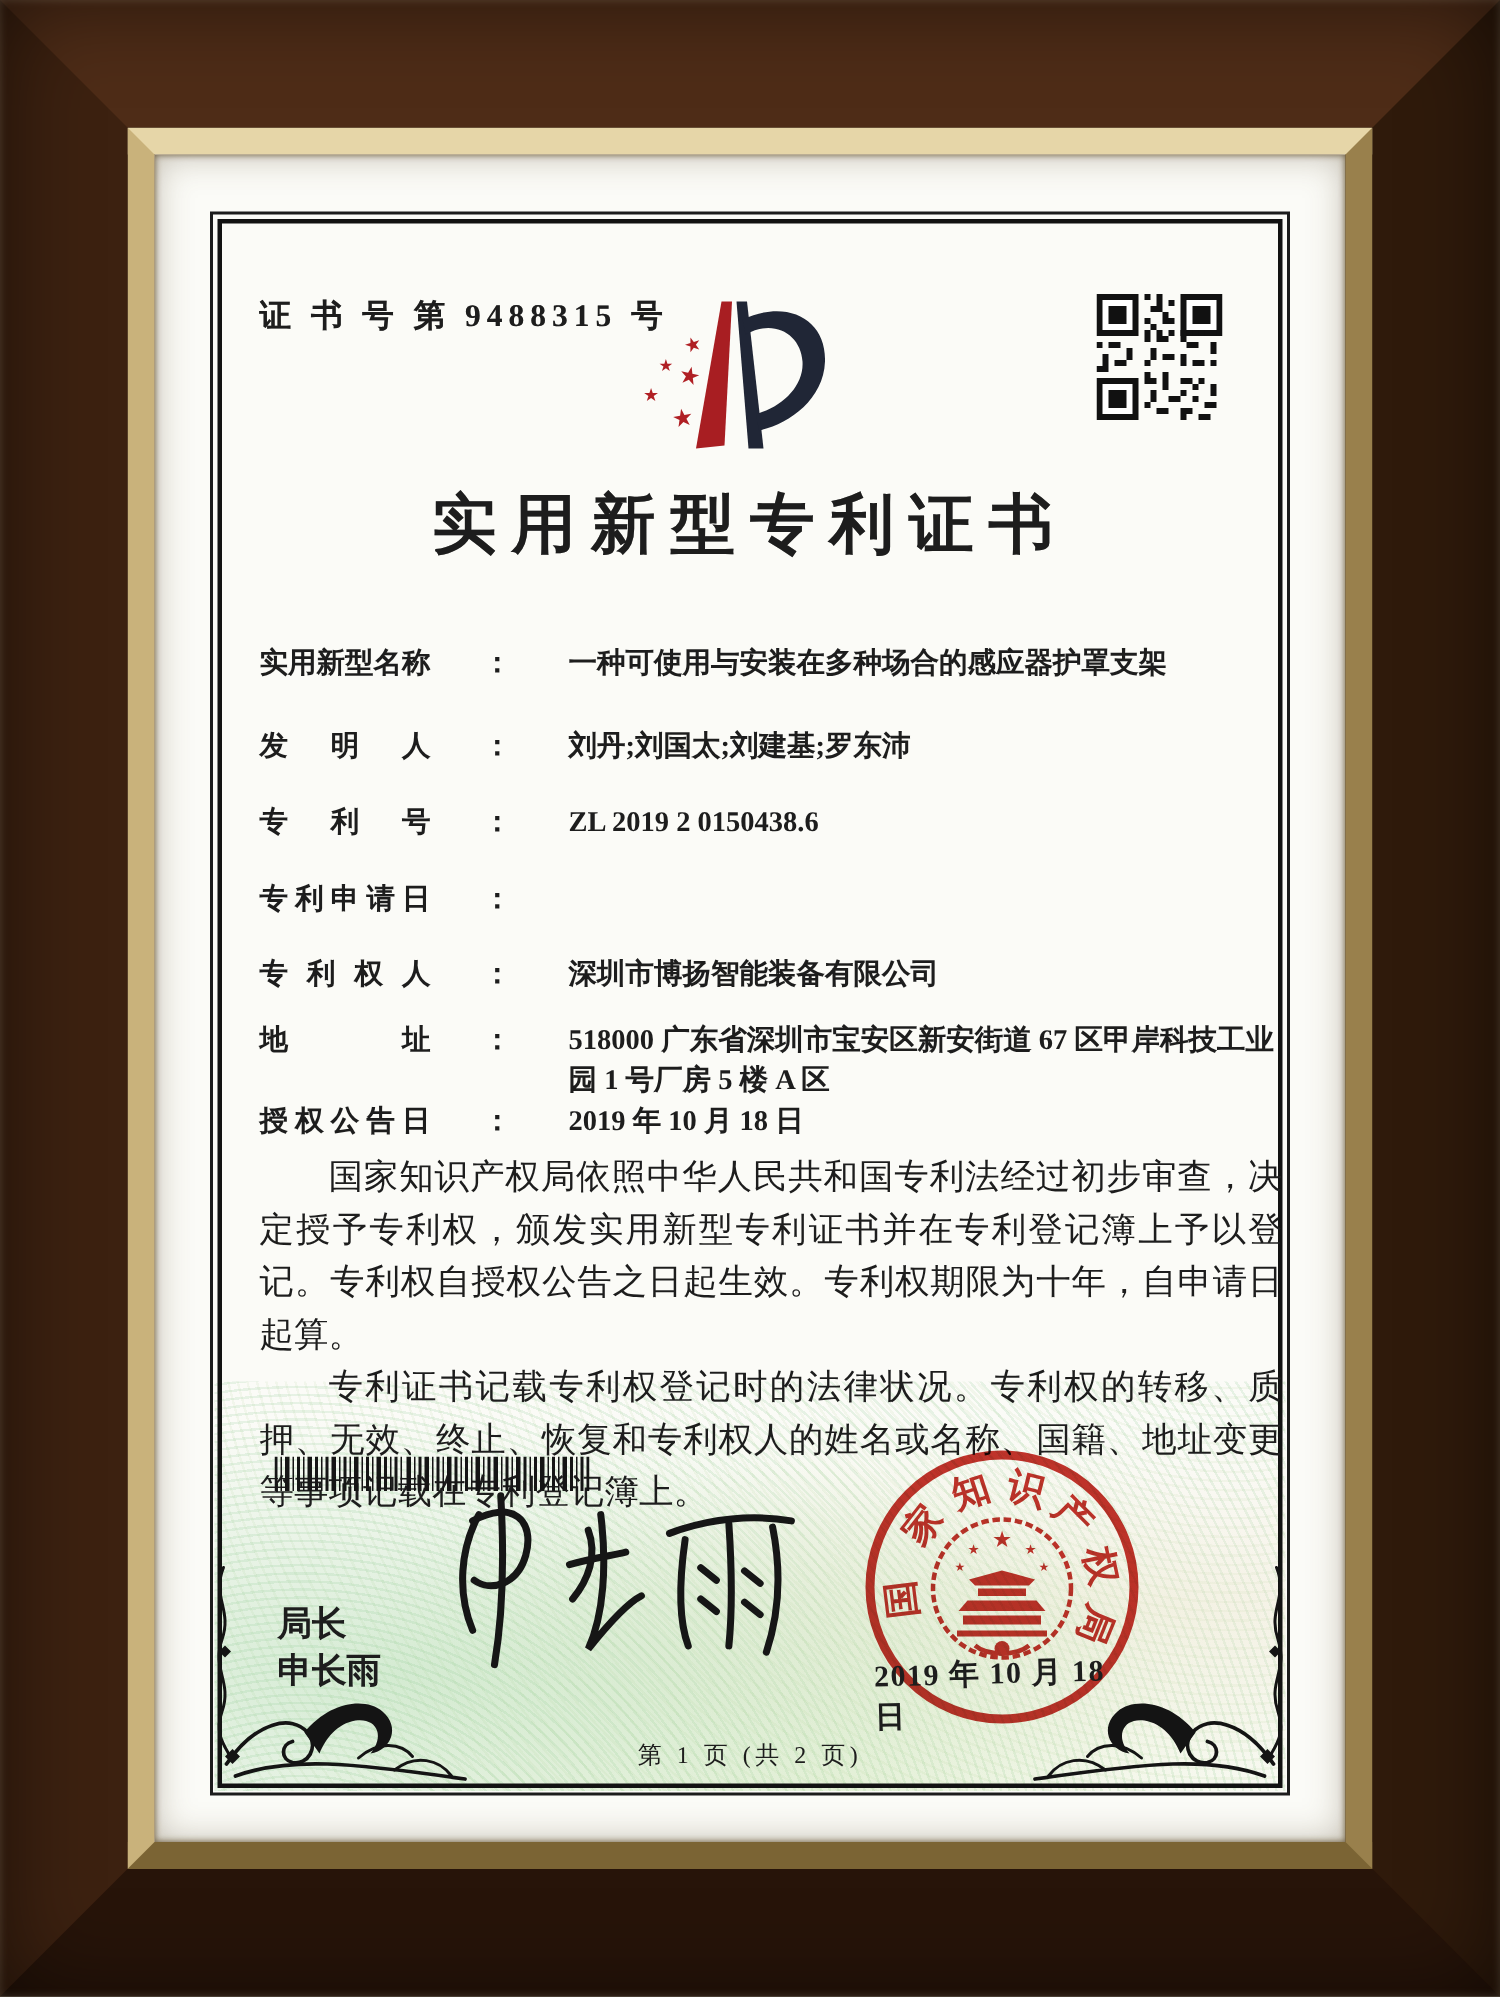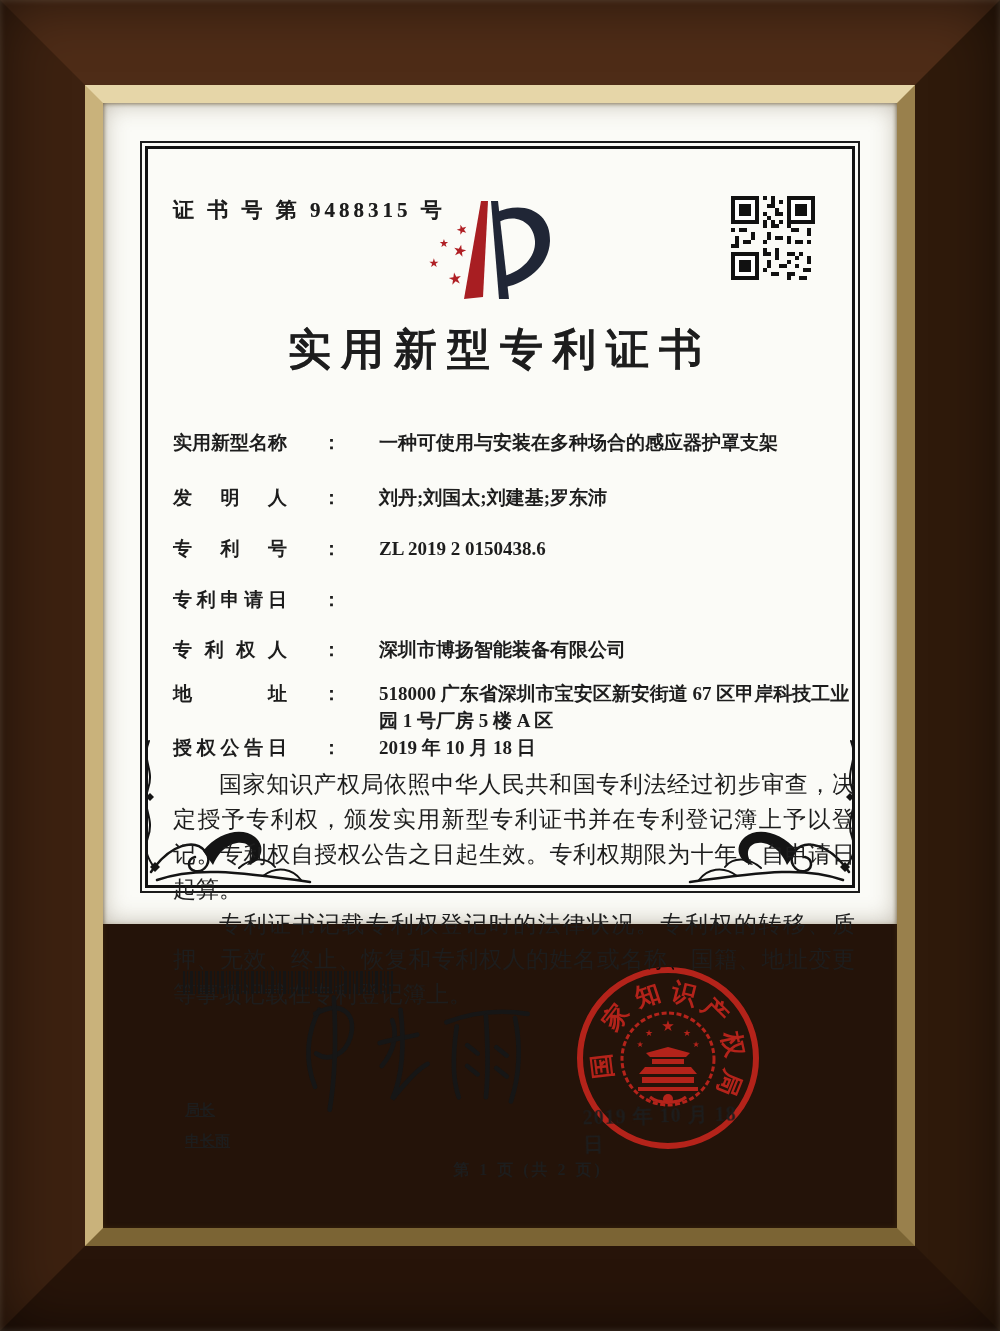--- a/index.html
+++ b/index.html
@@ -6,21 +6,21 @@
   .scene{position:relative;width:1000px;height:1331px;overflow:hidden;
          font-family:"Liberation Serif","DejaVu Serif",serif;color:#1d1d1d;}
   
   .wood{position:absolute;inset:0;border:85px solid;
         border-color:#4e2c17 #2f1a0b #271409 #3c2110;box-sizing:border-box;z-index:5;}
   .wood:after{content:"";position:absolute;inset:-85px;
         box-shadow:inset 0 0 60px rgba(0,0,0,.55), inset 0 0 6px rgba(255,240,210,.25);}
   .gold{position:absolute;inset:85px;border:18px solid;box-sizing:border-box;
         border-color:#e6d6a8 #99804c #7b6434 #c9b27b;z-index:4;
         box-shadow:0 0 0 3px rgba(25,12,5,.6), inset 0 0 5px rgba(70,50,15,.65);}
-  .paper{position:absolute;left:103px;top:103px;width:794px;height:821px;
+  .paper{position:absolute;left:103px;top:103px;width:794px;height:1125px;
         background:#fbfbf7;z-index:1;
         box-shadow:inset 0 0 24px rgba(95,80,50,.38), inset 0 0 4px rgba(120,100,60,.3);}
   
   .border-outer{position:absolute;left:37px;top:38px;right:37px;bottom:31px;
         border:2px solid #1c1c1c;z-index:2;}
   .border-inner{position:absolute;inset:3px;border:3px solid #121212;}
   
   .guilloche{position:absolute;left:40px;right:40px;top:818px;bottom:34px;z-index:1;
     background:
       radial-gradient(ellipse at 16% 72%, rgba(140,205,145,.34), rgba(140,205,145,0) 62%),
@@ -45,42 +45,42 @@
   .f5{top:577px}.f5 .fvalue{max-width:498px;}
   .f6{top:631px}
   .grant{position:absolute;left:388px;top:0;white-space:nowrap;}
   .grant .glabel{letter-spacing:3px;}
   
   .paras{position:absolute;left:70px;right:42px;top:664px;z-index:3;}
   .paras p{margin:0;text-indent:2em;font-size:23px;font-weight:400;line-height:35px;
         text-align:justify;}
   
   .barcode{position:absolute;left:80px;top:868px;width:210px;height:23px;z-index:3;}
-  .director{position:absolute;left:82px;top:992px;font-size:15px;font-weight:700;
-        line-height:31px;z-index:3;text-decoration:underline;}
+  .director{position:absolute;left:82px;top:964px;font-size:23px;font-weight:700;
+        line-height:31px;z-index:3;}
   .signature{position:absolute;left:185px;top:888px;width:250px;height:125px;z-index:3;}
   .seal{position:absolute;left:470px;top:860px;width:190px;height:190px;z-index:3;
         mix-blend-mode:multiply;opacity:.93;}
   .seal:before{content:"";position:absolute;inset:4px;border:6px solid #c0241c;
         border-radius:50%;}
   .ring{position:absolute;left:50%;top:50%;width:26px;height:26px;margin:-13px 0 0 -13px;
         font-size:25px;line-height:26px;text-align:center;font-weight:700;color:#c0241c;
         font-family:"Liberation Sans","DejaVu Sans",sans-serif;}
   .r0{transform:rotate(-97deg) translateY(-67px);}
   .r1{transform:rotate(-52deg) translateY(-67px);}
   .r2{transform:rotate(-18deg) translateY(-67px);}
   .r3{transform:rotate(14deg)  translateY(-67px);}
   .r4{transform:rotate(45deg)  translateY(-67px);}
   .r5{transform:rotate(78deg)  translateY(-67px);}
   .r6{transform:rotate(112deg) translateY(-67px);}
   .emblem{position:absolute;left:45px;top:42px;width:100px;height:104px;}
   .seal-date{position:absolute;left:480px;top:999px;width:180px;font-size:20px;
         font-weight:600;letter-spacing:1px;transform:rotate(-1.5deg);z-index:4;}
   .page-footer{position:absolute;left:0;top:1057px;width:100%;text-align:center;
-        font-size:16px;font-weight:700;letter-spacing:3px;z-index:3;padding-left:28px;}
+        font-size:16px;font-weight:400;letter-spacing:3px;z-index:3;}
   .flourish{position:absolute;bottom:33px;width:172px;height:152px;z-index:2;}
   .fl-left{left:39px;}
   .fl-right{right:39px;transform:scaleX(-1);}
   .txt-soft{text-shadow:0 0 .4px rgba(0,0,0,.45);}
 </style>
 </head>
 <body>
 
 <div class="scene">
   <div class="paper">

